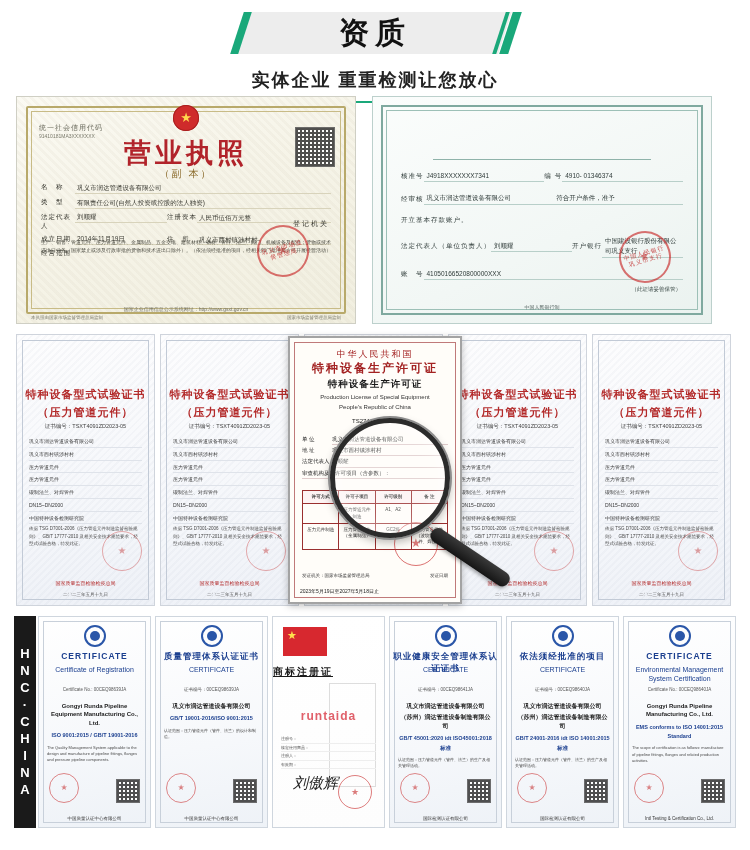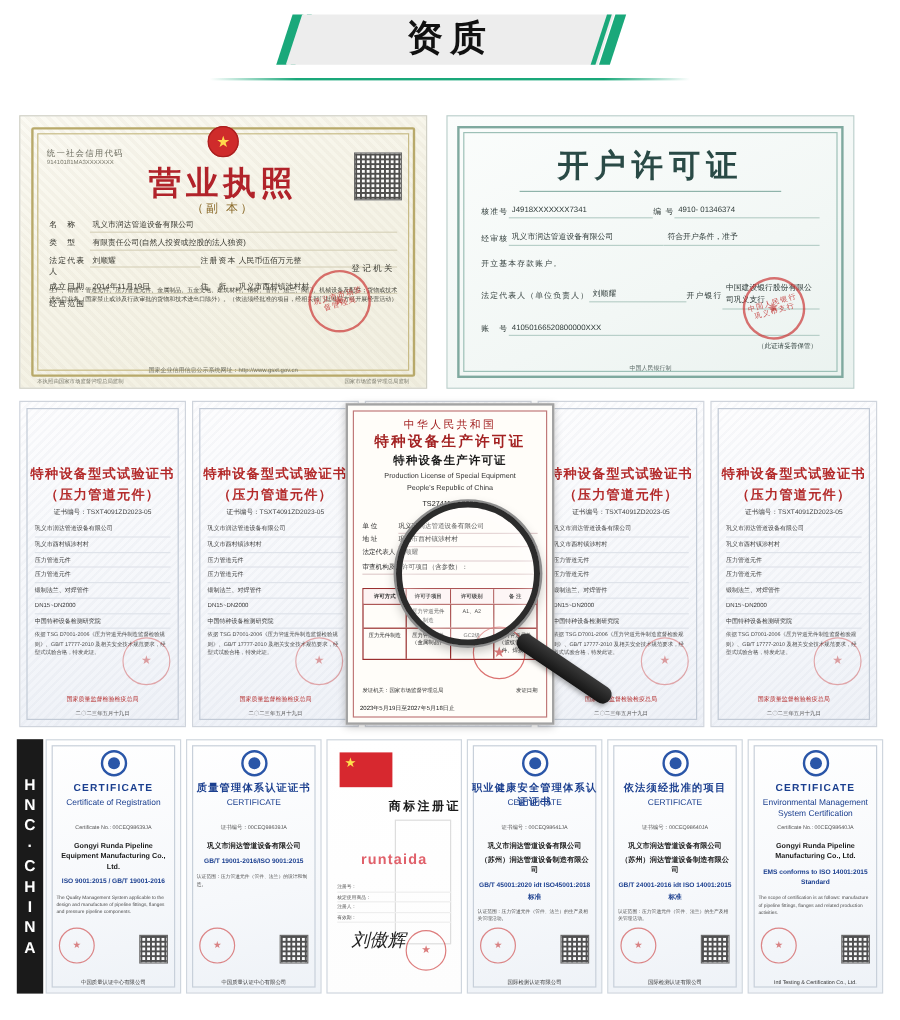--- a/index.html
+++ b/index.html
@@ -627,21 +627,21 @@
     width: 44px; height: 29px;
     background: #d7282f;
   }
   .tm-flag::after {
     content: "★";
     position: absolute; left: 4px; top: 2px;
     color: #ffe14d; font-size: 11px;
   }
   .tm-title {
     position: absolute; left: 0; right: 0; top: 48px;
-    text-align: right; font-size: 10px; font-weight: bold; color: #1a1a1a; letter-spacing: 2px;
+    text-align: left; font-size: 10px; font-weight: bold; color: #1a1a1a; letter-spacing: 2px; text-decoration: underline;
   }
   .tm-logo {
     position: absolute; left: 0; right: 0; top: 92px;
     text-align: center; font-size: 12px; color: #e0606a; font-weight: bold;
     letter-spacing: 1px;
   }
   .tm-box {
     position: absolute; left: 56px; right: 8px; top: 66px; bottom: 40px;
     border: 1px solid #ddd;
   }
@@ -671,20 +671,21 @@
 
   <div class="header">
     <div class="title-wrap">
       <div class="title-bar-left"></div>
       <div class="title-bar-left2"></div>
       <div class="title-bg"></div>
       <div class="title-bar-right"></div>
       <div class="title-bar-right2"></div>
       <div class="main-title">资质</div>
     </div>
+    <div class="subtitle">实体企业 重重检测让您放心</div>
     <div class="underline"></div>
   </div>
 
   <div class="row row1">
 
     <div class="cert biz-license">
       <div class="biz-frame"></div>
       <div class="emblem"></div>
       <div class="biz-topline">统一社会信用代码</div>
       <div class="biz-code">91410181MA3XXXXXXX</div>
@@ -721,21 +722,20 @@
       <div class="biz-scope">生产、销售：管道元件、压力管道元件、金属制品、五金交电、建筑材料、钢材、管件、法兰、阀门、机械设备及配件；货物或技术进出口业务（国家禁止或涉及行政审批的货物和技术进出口除外）。（依法须经批准的项目，经相关部门批准后方可开展经营活动）</div>
       <div class="biz-regline">登记机关</div>
       <div class="seal biz-seal">巩义市市场监督管理局</div>
       <div class="biz-foot">国家企业信用信息公示系统网址：http://www.gsxt.gov.cn</div>
       <div class="biz-foot-l">本执照由国家市场监督管理总局监制</div>
       <div class="biz-foot-r">国家市场监督管理总局监制</div>
     </div>
 
     <div class="cert bank">
       <div class="bank-frame"></div>
-      <div class="bank-title">开户许可证</div>
       <div class="bank-rule"></div>
       <div class="bank-fields">
         <div class="bank-row">
           <span class="k">核准号</span>
           <span class="v">J4918XXXXXXX7341</span>
           <span class="k">编 号</span>
           <span class="v">4910- 01346374</span>
         </div>
         <div class="bank-row">
           <span class="k">经审核</span>

